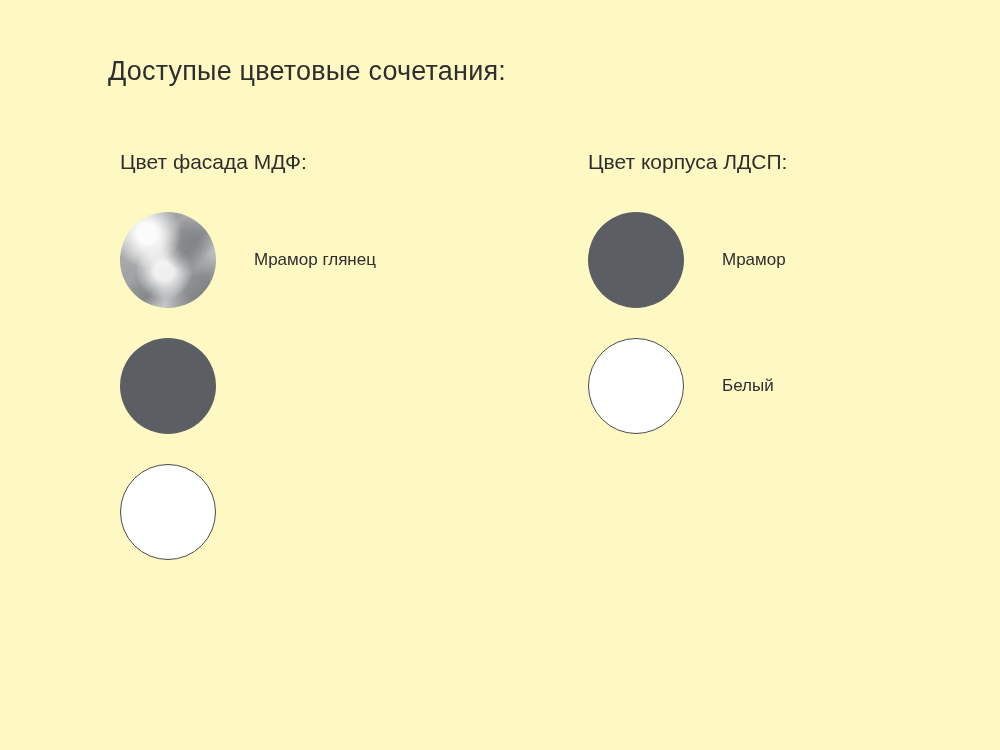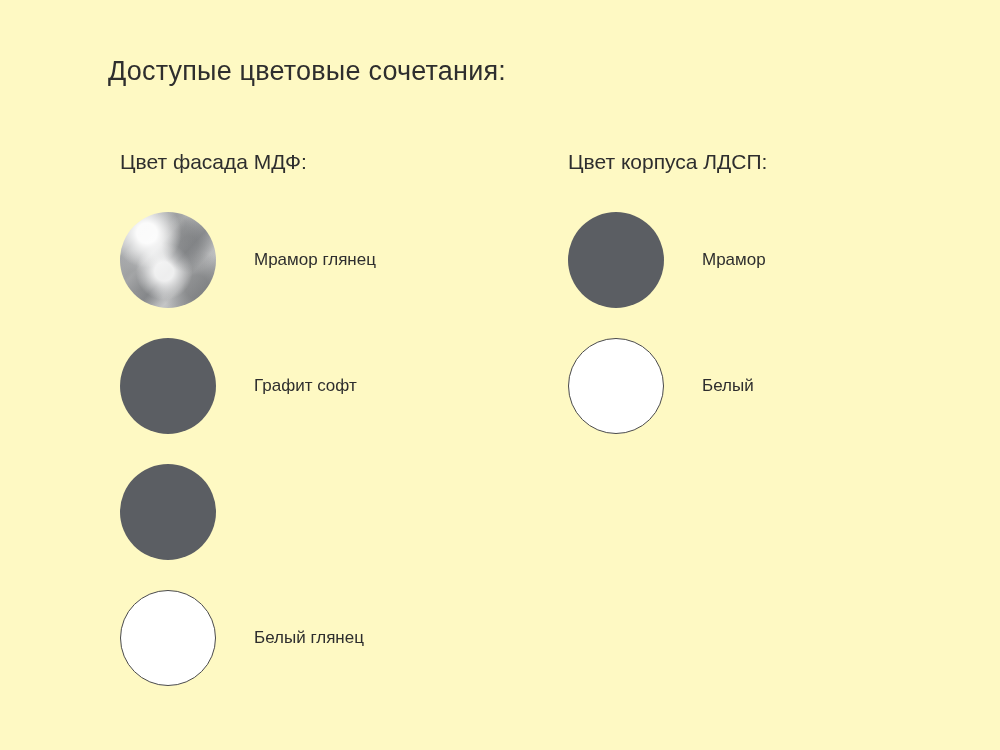--- a/index.html
+++ b/index.html
@@ -34,21 +34,21 @@
     color: #2e2e2e;
     letter-spacing: 0.2px;
     white-space: nowrap;
   }
 
   .column {
     position: absolute;
     top: 150px;
   }
   .column.left  { left: 120px; }
-  .column.right { left: 568px; }
+  .column.right { left: 588px; }
 
   .col-heading {
     font-size: 21px;
     font-weight: 400;
     color: #2e2e2e;
     white-space: nowrap;
     margin: 0 0 38px 0;
   }
 
   .swatch-row {
@@ -102,32 +102,27 @@
   <div class="title">Доступые цветовые сочетания:</div>
 
   <div class="column left">
     <div class="col-heading">Цвет фасада МДФ:</div>
 
     <div class="swatch-row">
       <div class="swatch marble"></div>
       <div class="swatch-label">Мрамор глянец</div>
     </div>
 
-    <div class="swatch-row">
-      <div class="swatch graphite"></div>
-      <div class="swatch-label">Графит софт</div>
-    </div>
 
     <div class="swatch-row">
       <div class="swatch graphite"></div>
     </div>
 
     <div class="swatch-row">
       <div class="swatch white"></div>
-      <div class="swatch-label">Белый глянец</div>
     </div>
   </div>
 
   <div class="column right">
     <div class="col-heading">Цвет корпуса ЛДСП:</div>
 
     <div class="swatch-row">
       <div class="swatch graphite"></div>
       <div class="swatch-label">Мрамор</div>
     </div>

